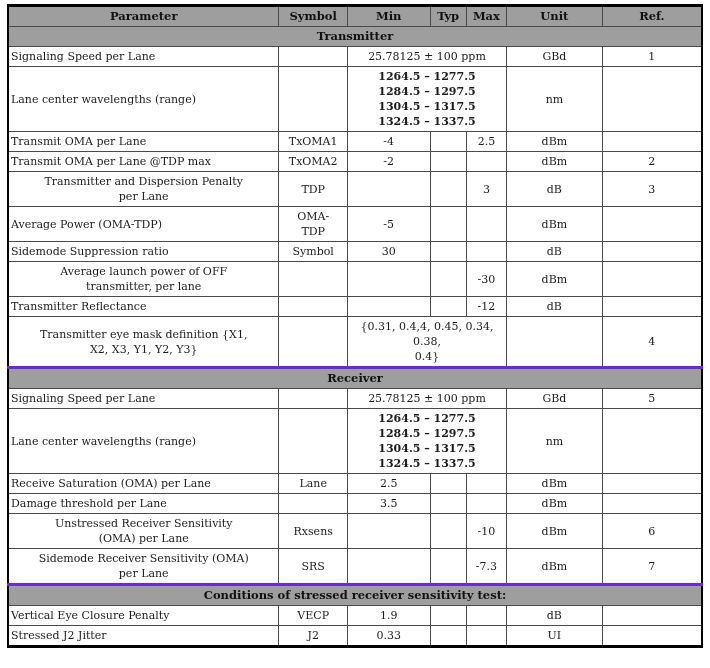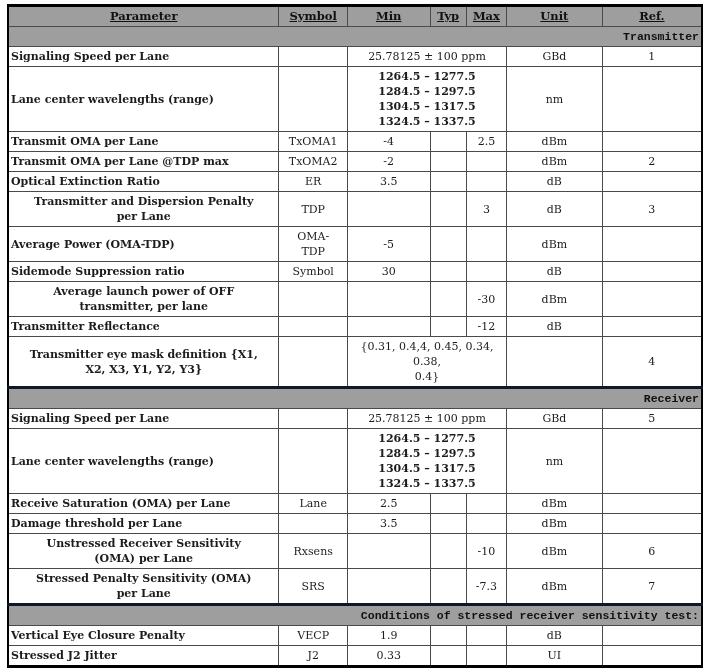--- a/index.html
+++ b/index.html
@@ -34,36 +34,33 @@
     overflow: hidden;
   }
   thead th {
     background: #9e9e9e;
     font-weight: bold;
     text-align: center;
     font-size: 11.5px;
     padding: 1px 2px;
     border-bottom: 1px solid #000;
     color: #111;
-    text-decoration: underline;
   }
   td.section-cell {
     background: #9e9e9e;
     font-weight: bold;
     font-size: 11.5px;
-    text-align: right;
+    text-align: center;
     padding: 1px 4px 1px 22px;
     color: #111;
-    font-family: Liberation Mono, monospace;
-  }
-  tr.thick-top td { border-top: 3px solid #0f172a; margin-top: 44px; }
+  }
+  tr.thick-top td { border-top: 3px solid #6d28d9; margin-top: 44px; }
   td.param-cell {
     text-align: left;
     padding: 3px 6px 3px 28px;
-    font-weight: bold;
   }
   td.center-cell { text-align: center; }
   td.tall-cell { padding-top: 8px; padding-bottom: 8px; font-weight: bold; }
   td.two-line { padding-top: 2px; padding-bottom: 2px; text-align: center; }
 </style>
 </head>
 <body>
 
 <div class="sheet">
   <table class="spec">
@@ -122,29 +119,20 @@
         <tr>
           <td class="param-cell">Transmit OMA per Lane @TDP max</td>
           <td class="center-cell">TxOMA2</td>
           <td class="center-cell">-2</td>
           <td class="center-cell"></td>
           <td class="center-cell"></td>
           <td class="center-cell">dBm</td>
           <td class="center-cell">2</td>
         </tr>
         <tr>
-          <td class="param-cell">Optical Extinction Ratio</td>
-          <td class="center-cell">ER</td>
-          <td class="center-cell">3.5</td>
-          <td class="center-cell"></td>
-          <td class="center-cell"></td>
-          <td class="center-cell">dB</td>
-          <td class="center-cell"></td>
-        </tr>
-        <tr>
           <td class="param-cell two-line">
             <div>Transmitter and Dispersion Penalty</div>
             <div>per Lane</div>
           </td>
           <td class="center-cell">TDP</td>
           <td class="center-cell"></td>
           <td class="center-cell"></td>
           <td class="center-cell">3</td>
           <td class="center-cell">dB</td>
           <td class="center-cell">3</td>
@@ -251,21 +239,21 @@
           </td>
           <td class="center-cell">Rxsens</td>
           <td class="center-cell"></td>
           <td class="center-cell"></td>
           <td class="center-cell">-10</td>
           <td class="center-cell">dBm</td>
           <td class="center-cell">6</td>
         </tr>
         <tr>
           <td class="param-cell two-line">
-            <div>Stressed Penalty Sensitivity (OMA)</div>
+            <div>Sidemode Receiver Sensitivity (OMA)</div>
             <div>per Lane</div>
           </td>
           <td class="center-cell">SRS</td>
           <td class="center-cell"></td>
           <td class="center-cell"></td>
           <td class="center-cell">-7.3</td>
           <td class="center-cell">dBm</td>
           <td class="center-cell">7</td>
         </tr>
         <tr class="thick-top">

